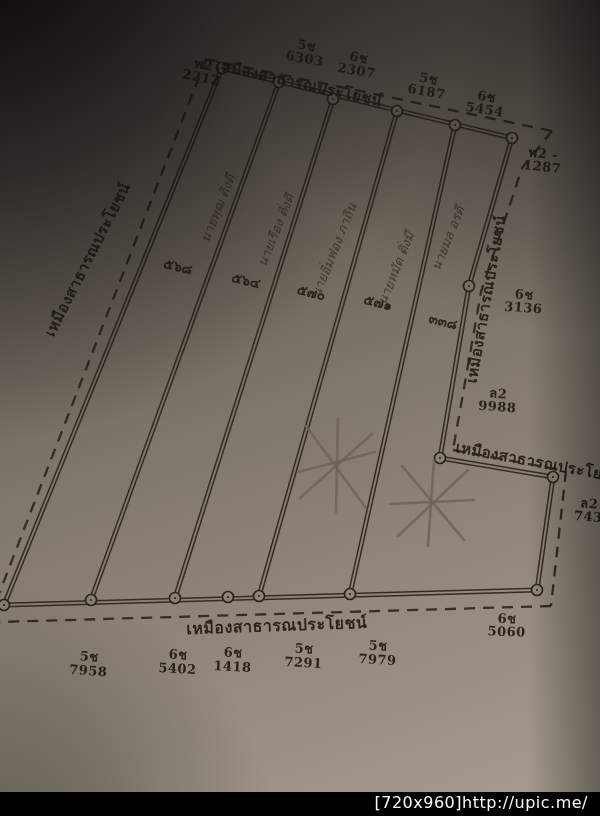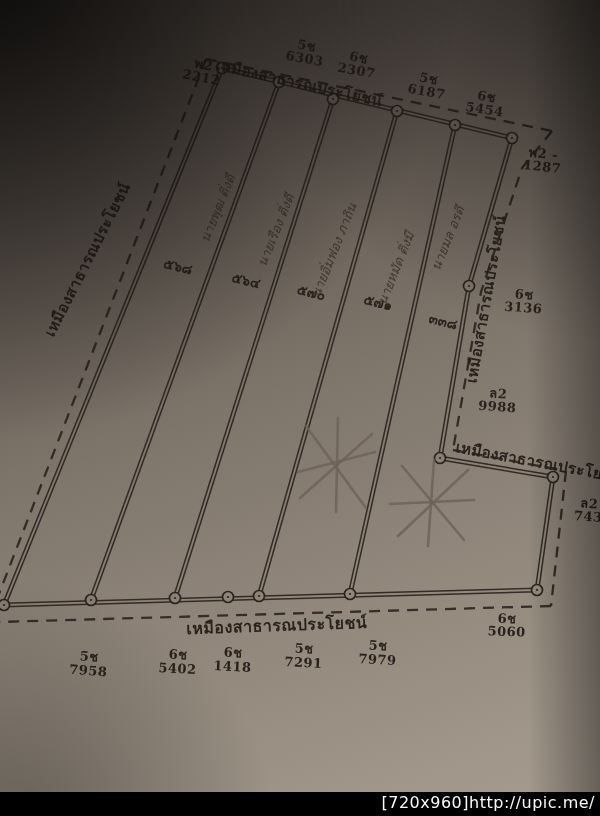--- a/index.html
+++ b/index.html
@@ -29,21 +29,21 @@
   text{fill:#2a231d;}
   .mk{font-size:13px;font-weight:bold;text-anchor:middle;letter-spacing:.5px;}
   .dl{font-size:15px;font-weight:600;text-anchor:middle;letter-spacing:.5px;}
   .dl-start{font-size:15px;font-weight:600;text-anchor:start;letter-spacing:.5px;}
   .pn{font-size:13.5px;font-weight:bold;text-anchor:middle;}
   .hw{font-size:13px;font-style:italic;text-anchor:middle;fill:#3b332b;opacity:.9;
       font-family:"DejaVu Sans","Liberation Sans",sans-serif;}
   #band{
     position:absolute;left:0;bottom:0;width:600px;height:24px;background:#000;
     color:#fafafa;font-family:"DejaVu Sans","Liberation Sans",sans-serif;
-    font-size:16px;text-align:right;line-height:22px;padding-right:5px;box-sizing:border-box;
+    font-size:16px;text-align:right;line-height:22px;padding-right:12px;box-sizing:border-box;
     letter-spacing:.5px;
   }
 </style>
 </head>
 <body>
 
 <div id="photo">
   <div id="paper"></div>
 
   <svg width="600" height="816" viewBox="0 0 600 816">

